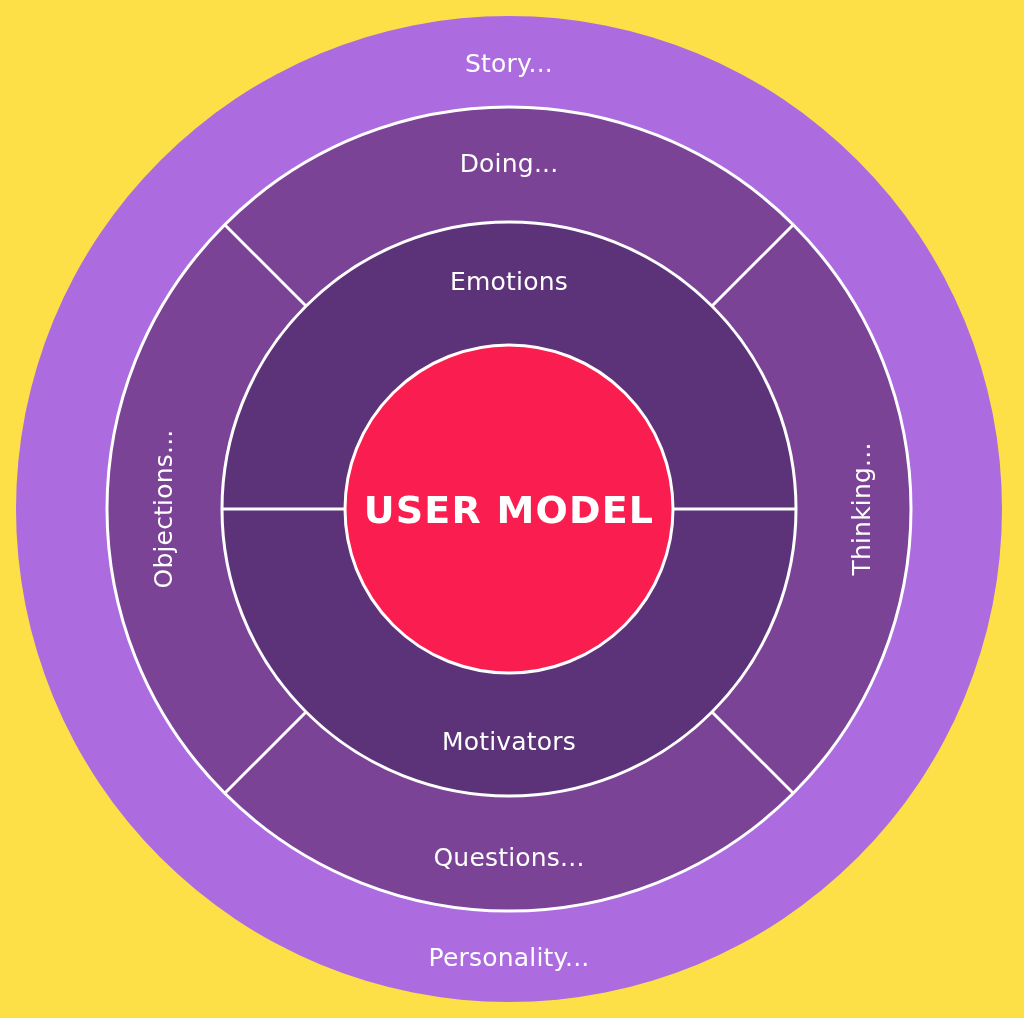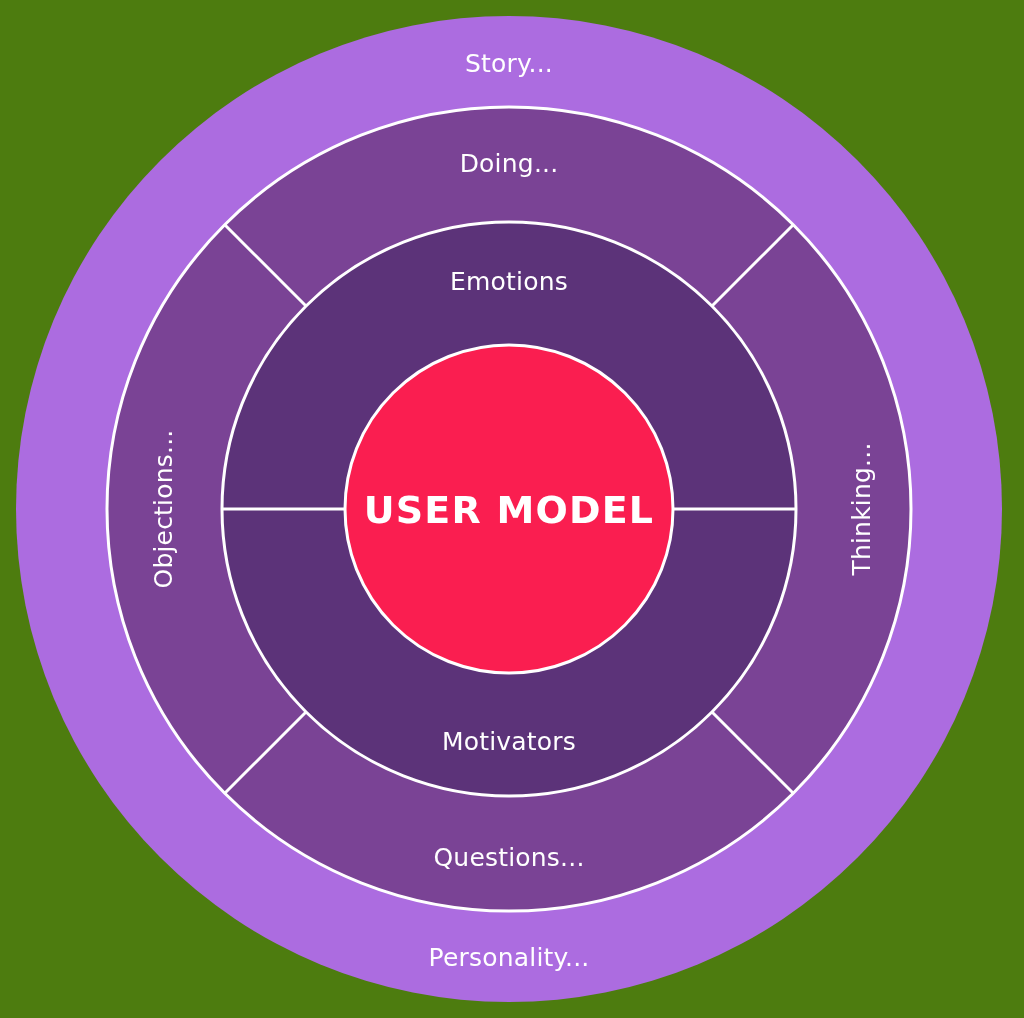--- a/index.html
+++ b/index.html
@@ -11,21 +11,21 @@
   body {
     width: 1024px;
     height: 1018px;
     font-family: "DejaVu Sans", sans-serif;
     overflow: hidden;
   }
   #diagram-stage {
     position: relative;
     width: 1024px;
     height: 1018px;
-    background: #4d7c0f;
+    background: #fde047;
   }
   svg#user-model-svg {
     display: block;
     width: 1024px;
     height: 1018px;
   }
   .ring-label {
     font-family: "DejaVu Sans", sans-serif;
     font-size: 25px;
     font-weight: 400;

